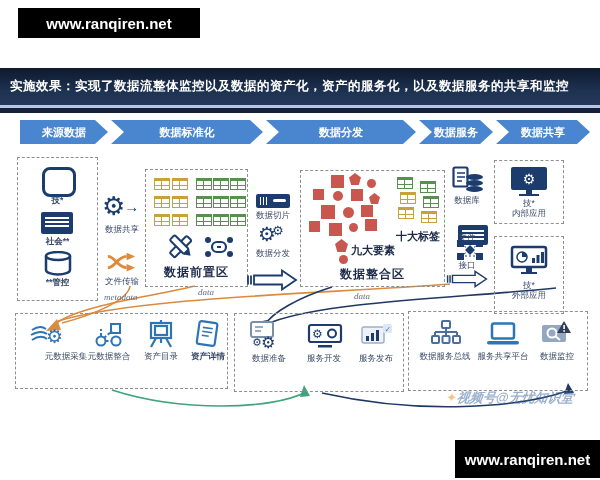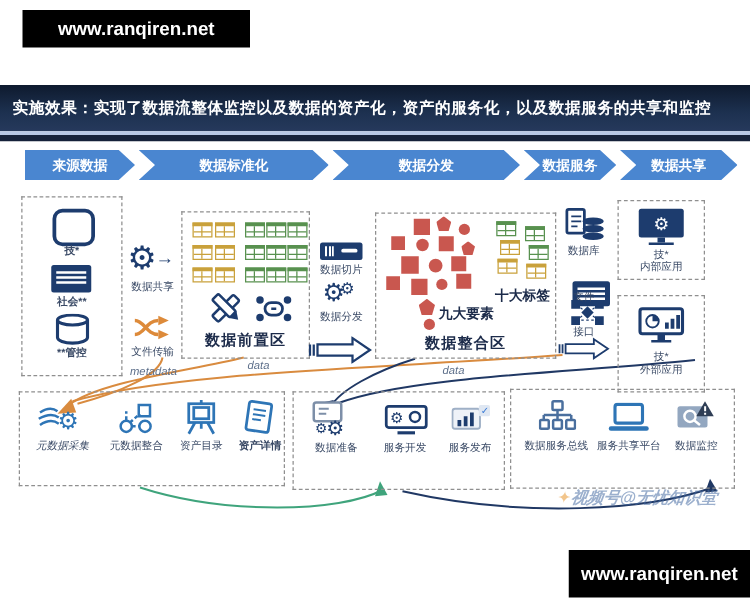--- a/index.html
+++ b/index.html
@@ -19,21 +19,21 @@
   
   .chev{top:120px;height:24px;background:#4a86d0;color:#fff;font-size:11px;font-weight:bold;
         display:flex;align-items:center;justify-content:center;
         clip-path:polygon(0 0,calc(100% - 13px) 0,100% 50%,calc(100% - 13px) 100%,0 100%,13px 50%);}
   .chev.flat{clip-path:polygon(0 0,calc(100% - 13px) 0,100% 50%,calc(100% - 13px) 100%,0 100%);}
   
   .dbox{border:1px dashed #8f8f8f;background:rgba(255,255,255,.0);}
   .box-title{position:absolute;left:0;right:0;text-align:center;font-weight:bold;font-size:12px;color:#1c2b4a;letter-spacing:1px;}
   .lbl{position:absolute;text-align:center;font-size:8.5px;color:#3a4a66;line-height:1.15;}
   .blbl{position:absolute;text-align:center;font-weight:bold;font-size:11px;color:#1c2b4a;}
-  .flowlbl{position:absolute;font-size:9px;color:#5d6f8a;font-style:italic;}
+  .flowlbl{position:absolute;font-size:9px;color:#5d6f8a;font-style:italic;font-family:Liberation Serif, serif;}
   
   .ic-rsq{border:3px solid #1d3c6e;border-radius:8px;background:#fff;}
   .ic-card{background:#1d3c6e;border-radius:2px;position:relative;}
   .ic-card i{position:absolute;left:4px;right:4px;height:2px;background:#fff;}
   .ic-card i:nth-child(1){top:5px;} .ic-card i:nth-child(2){top:9px;} .ic-card i:nth-child(3){top:13px;}
   .gear{color:#1d3c6e;line-height:1;}
   .ic-geararrow{display:flex;align-items:center;}
   .ic-geararrow .g{font-size:26px;}
   .ic-geararrow .a{font-size:15px;color:#1d3c6e;font-weight:bold;margin-left:-1px;}
   .ic-gears span{font-size:20px;}
@@ -313,21 +313,21 @@
 
   <div class="abs dbox" style="left:15px;top:313px;width:211px;height:74px;">
     <svg class="abs" style="left:14px;top:8px;" width="40" height="26" viewBox="0 0 40 26">
       <g stroke="#2e75b6" stroke-width="2" fill="none">
           <path d="M2,8 C8,4 12,4 16,7"></path>
           <path d="M1,13 C8,9 13,9 17,12"></path>
           <path d="M2,18 C8,14 13,14 17,17"></path>
         </g>
       <text x="16" y="21" font-size="19" fill="#2e75b6">⚙</text>
     </svg>
-    <div class="lbl" style="left:6px;top:38px;width:56px;font-style:italic;">元数据采集</div>
+    <div class="lbl" style="left:22px;top:38px;width:56px;">元数据采集</div>
     <svg class="abs" style="left:78px;top:8px;" width="30" height="26" viewBox="0 0 30 26">
       <g fill="none" stroke="#2e75b6" stroke-width="2">
         <circle cx="7" cy="19" r="4.5"></circle>
           <circle cx="22" cy="19" r="4.5"></circle>
           <rect x="17" y="2" width="9" height="9"></rect>
         <path d="M10,16 L18,9 M7,14 v-7 M11.5,19 h6" stroke-dasharray="3,2"></path>
       </g>
     </svg>
     <div class="lbl" style="left:66px;top:38px;width:54px;">元数据整合</div>
     <svg class="abs" style="left:130px;top:6px;" width="30" height="28" viewBox="0 0 30 28">

